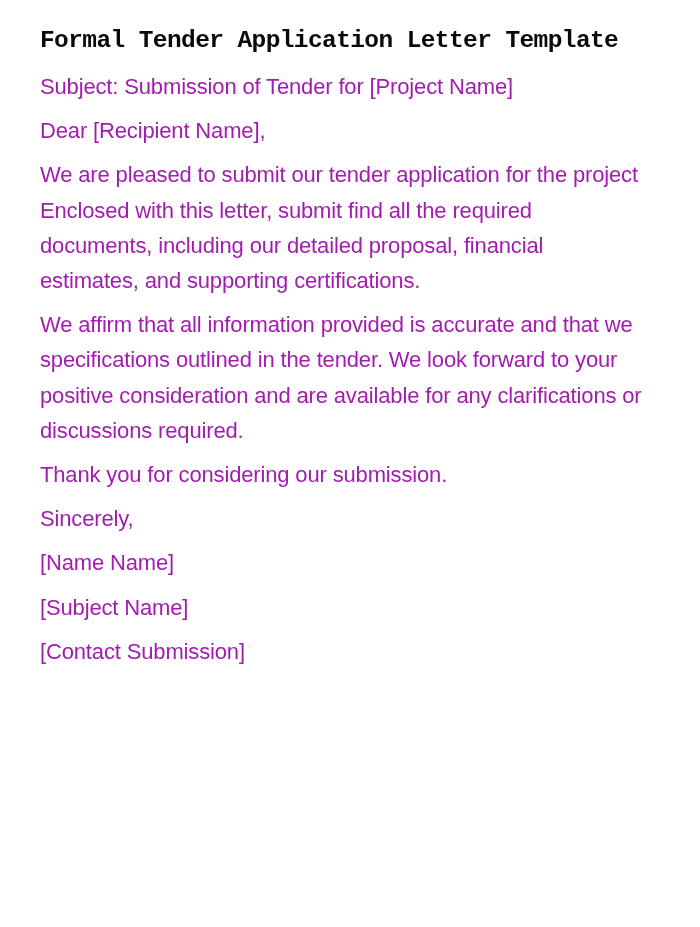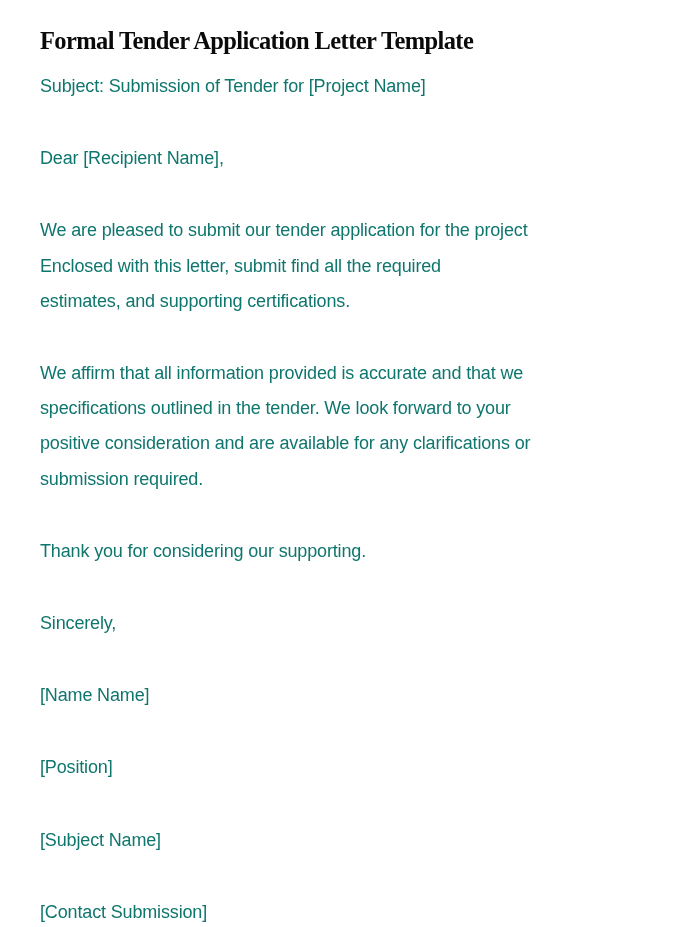--- a/index.html
+++ b/index.html
@@ -15,65 +15,65 @@
       color: #111111;
     }
     .page {
       position: relative;
       width: 700px;
       height: 927px;
       box-sizing: border-box;
       padding: 25px 40px 0 40px;
     }
     .title {
-      font-family: Liberation Serif, serif;
+      font-family: Liberation Mono, monospace;
       font-weight: bold;
       font-size: 24.5px;
       letter-spacing: -0.6px;
       margin: 0;
       line-height: 32px;
       color: #0a0a0a;
     }
     .para {
-      font-size: 18px;
+      font-size: 22px;
       line-height: 35.2px;
       margin: 0;
       letter-spacing: -0.15px;
-      color: #0f766e;
+      color: #a21caf;
     }
     .p-subject { margin-top: 12px; }
-    .gap { margin-top: 37px; }
+    .gap { margin-top: 9px; }
   </style>
 </head>
 <body>
 
 <div class="page">
   <h1 class="title">Formal Tender Application Letter Template</h1>
 
   <p class="para p-subject">Subject: Submission of Tender for [Project Name]</p>
 
   <p class="para gap">Dear [Recipient Name],</p>
 
   <div class="para gap">
     <div>We are pleased to submit our tender application for the project</div>
     <div>Enclosed with this letter, submit find all the required</div>
+    <div>documents, including our detailed proposal, financial</div>
     <div>estimates, and supporting certifications.</div>
   </div>
 
   <div class="para gap">
     <div>We affirm that all information provided is accurate and that we</div>
     <div>specifications outlined in the tender. We look forward to your</div>
     <div>positive consideration and are available for any clarifications or</div>
-    <div>submission required.</div>
+    <div>discussions required.</div>
   </div>
 
-  <p class="para gap">Thank you for considering our supporting.</p>
+  <p class="para gap">Thank you for considering our submission.</p>
 
   <p class="para gap">Sincerely,</p>
 
   <p class="para gap">[Name Name]</p>
 
-  <p class="para gap">[Position]</p>
 
   <p class="para gap">[Subject Name]</p>
 
   <p class="para gap">[Contact Submission]</p>
 </div>
 
 </body></html>

